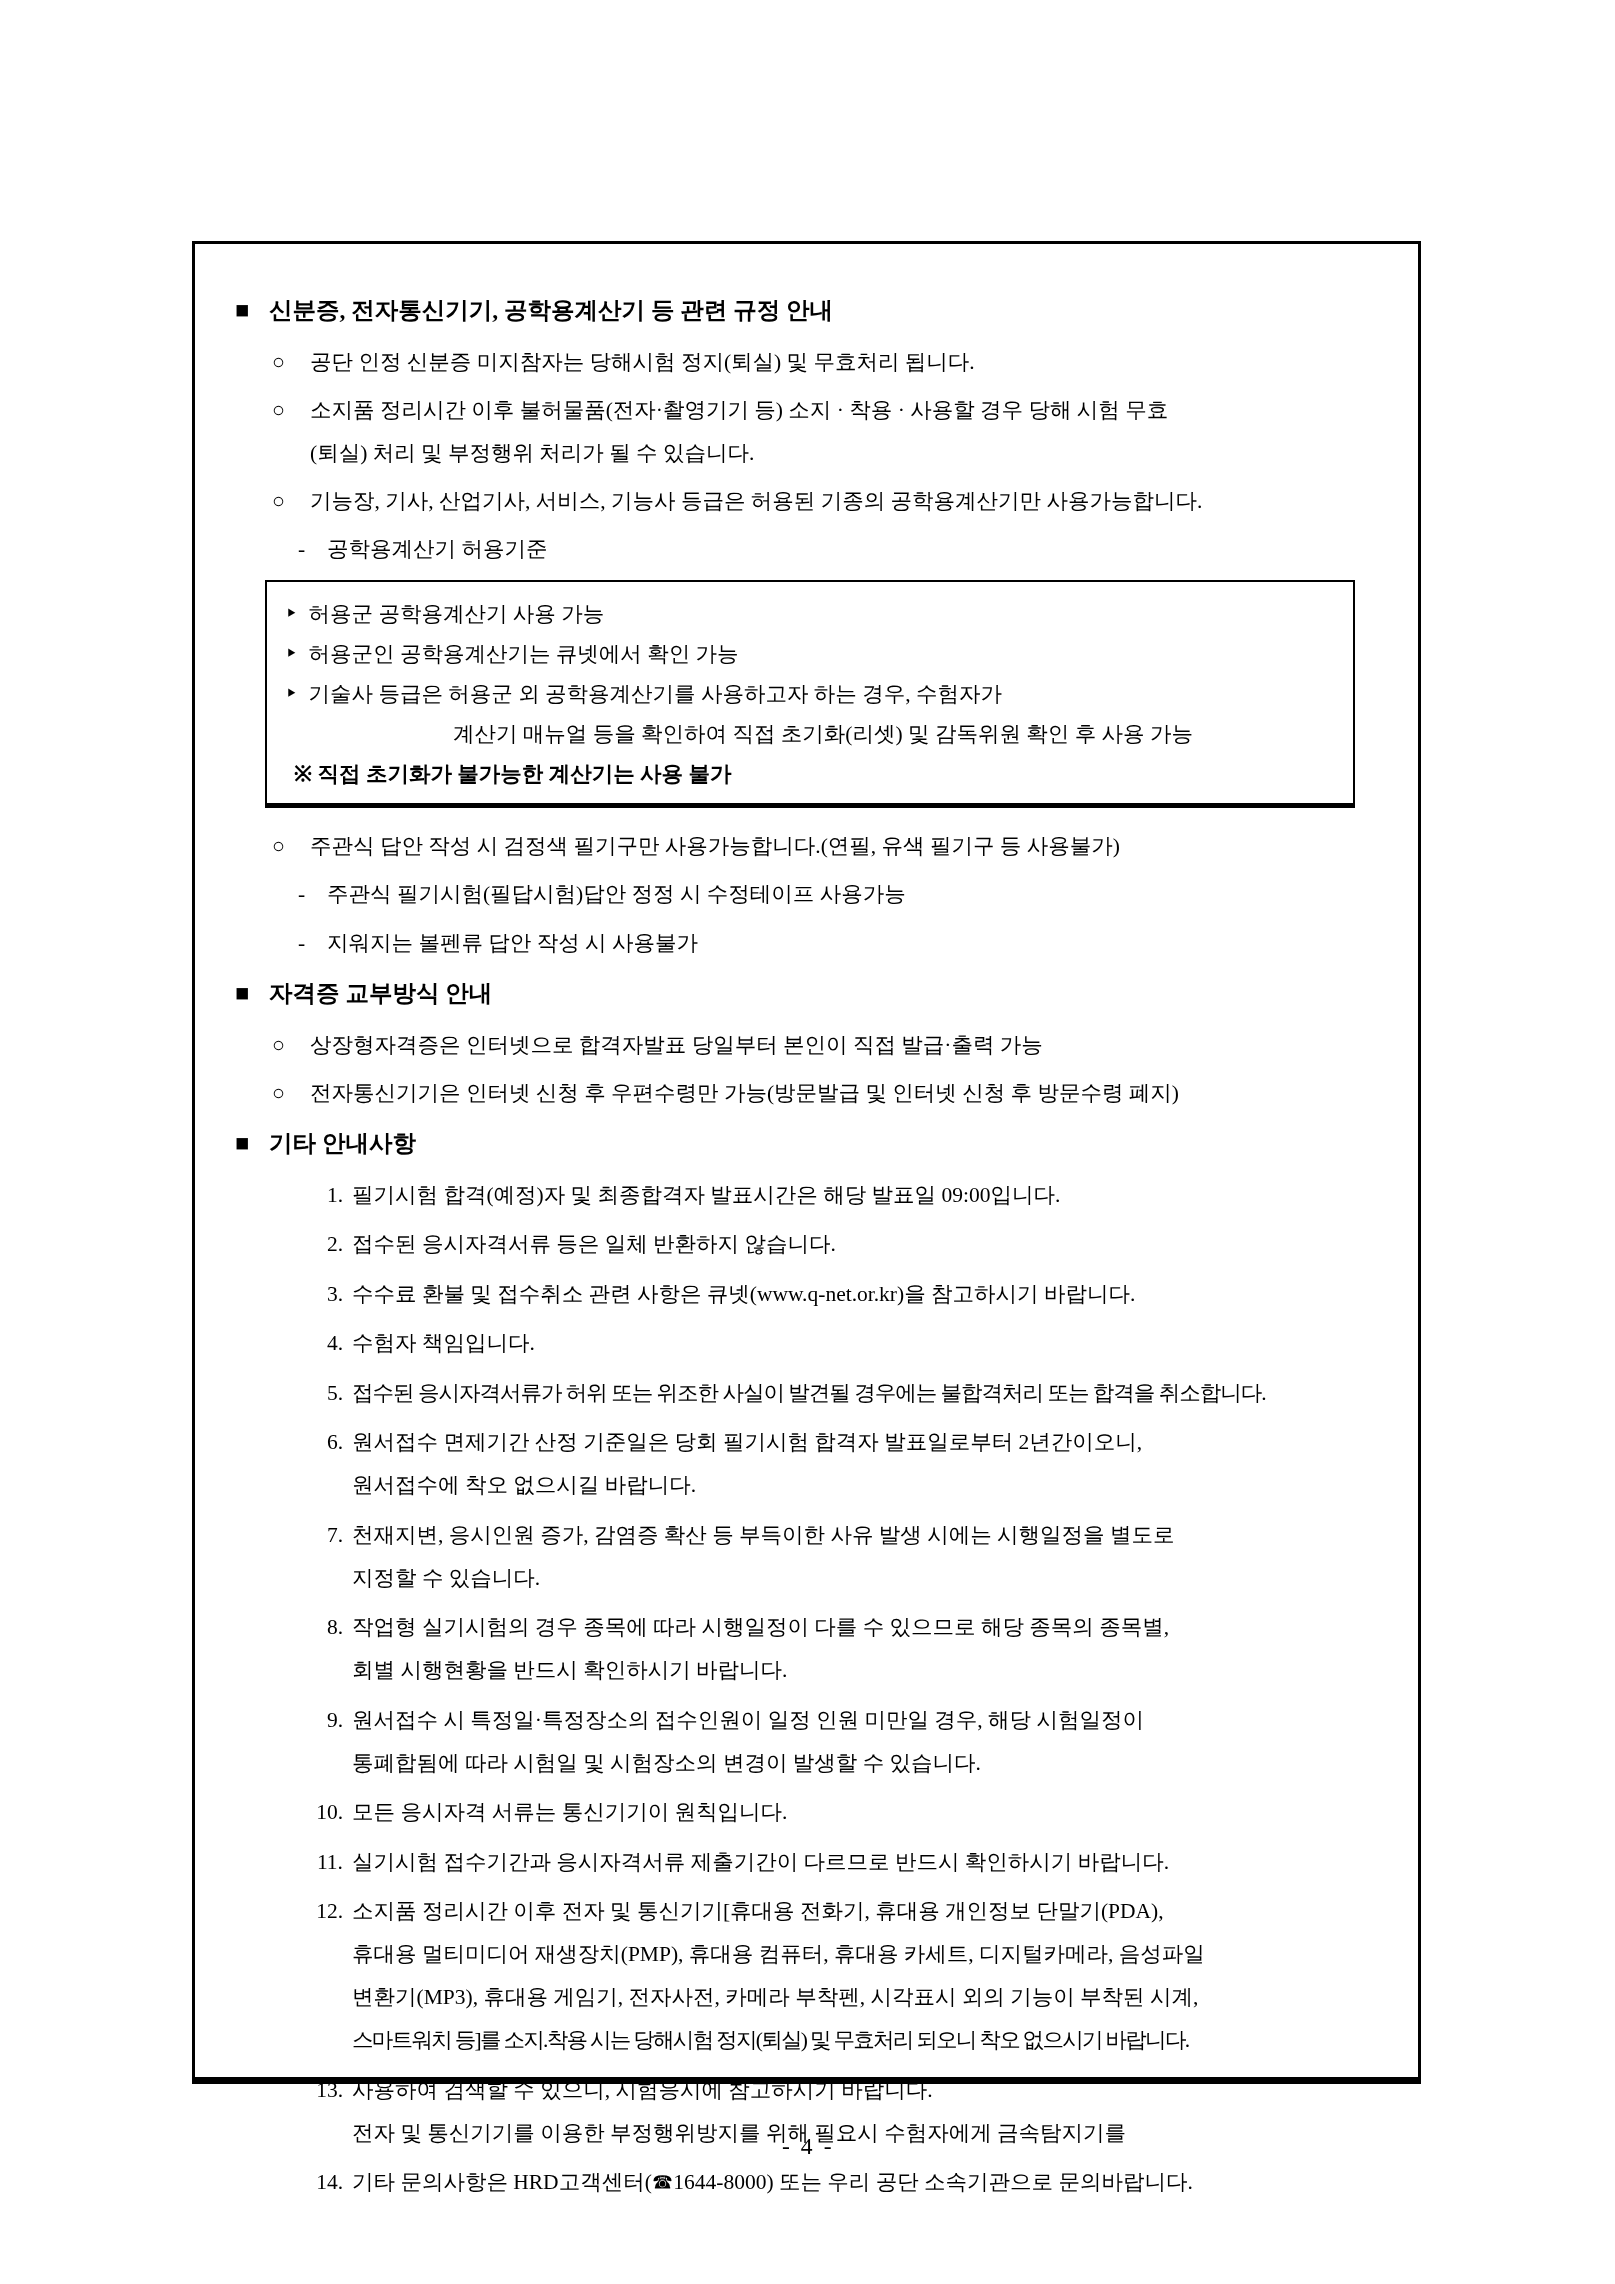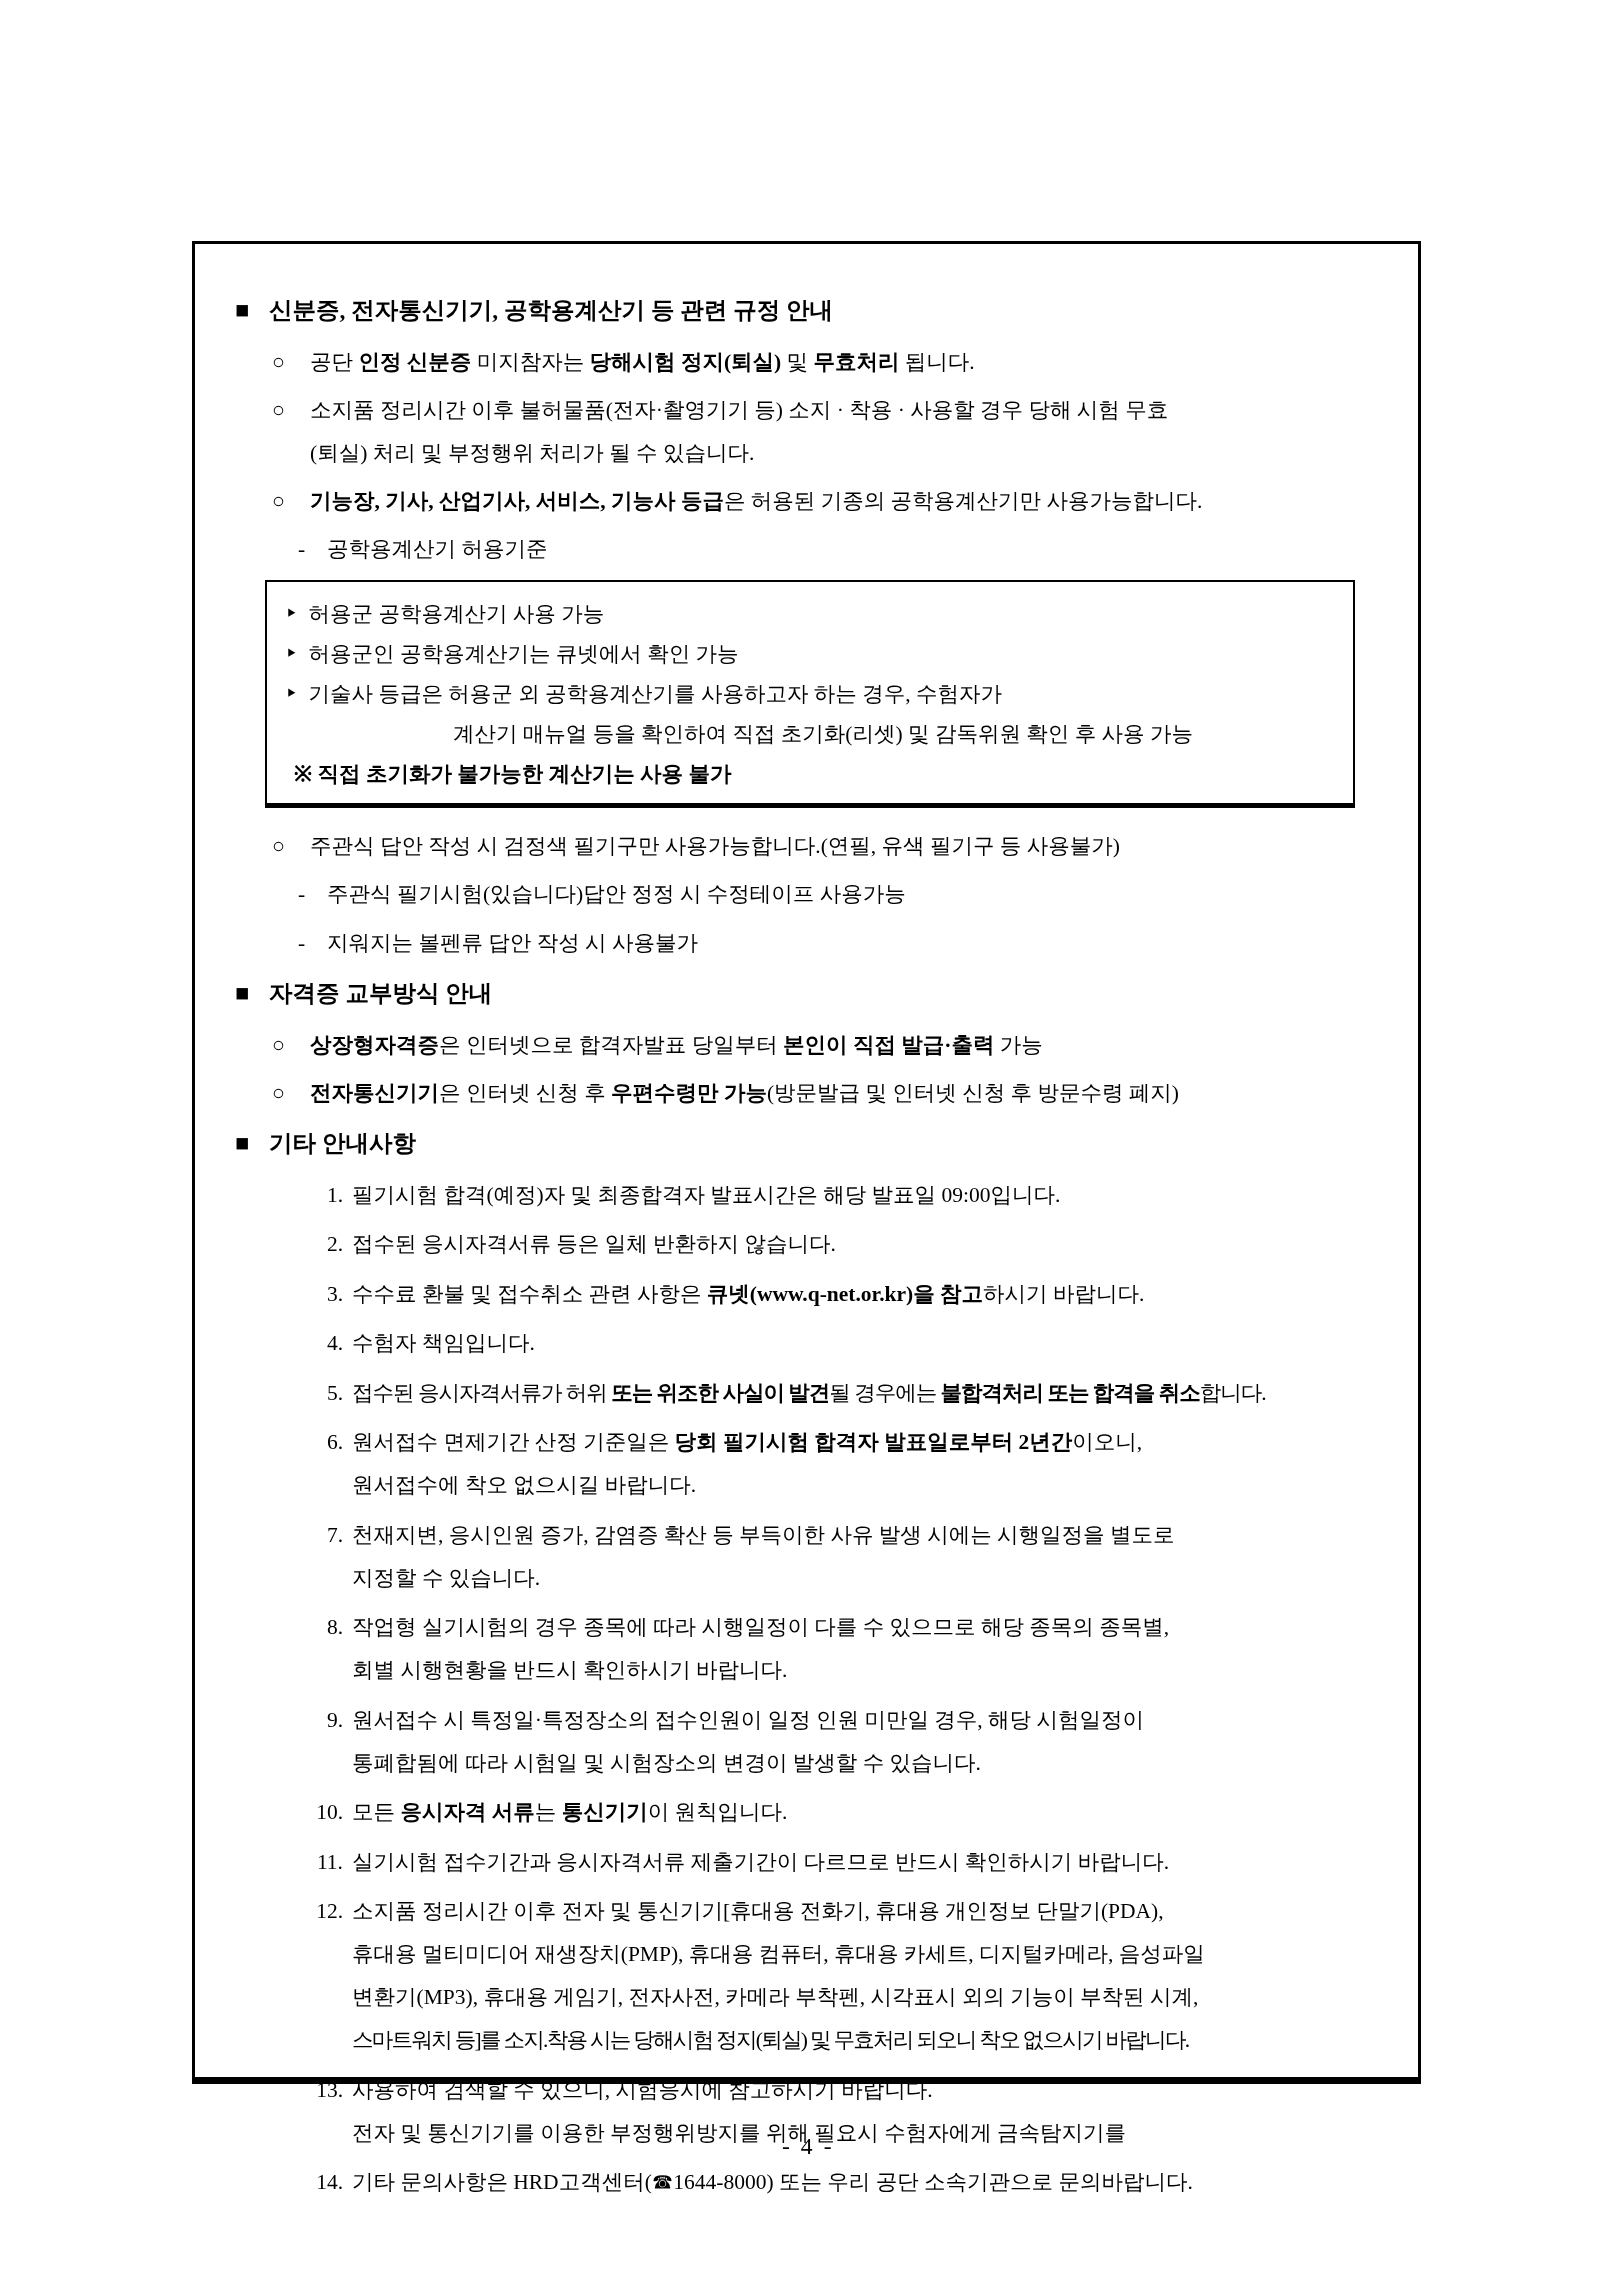--- a/index.html
+++ b/index.html
@@ -28,21 +28,21 @@
   .marker { flex: none; }
   .content { flex: 1; min-width: 0; }
   .sec { font-weight: bold; font-size: 23.5px; margin: 6.5px 0 9px 0; }
   .sec .marker { width: 34px; }
   .lvl-bullet { margin-left: 37px; }
   .lvl-bullet .marker { width: 38px; }
   .lvl-dash { margin-left: 63px; margin-bottom: 6.5px; }
   .lvl-dash .marker { width: 29px; }
   .lvl-num { margin-left: 66px; margin-bottom: 6.5px; }
   .num { flex: none; width: 42px; text-align: right; padding-right: 9px; }
-  .b { font-weight: bold; }
+  .b { font-weight: normal; }
   .tight { letter-spacing: -1px; }
   .tight2 { letter-spacing: -1.7px; }
   #calc-box {
     margin: 9px 0 17px 30px;
     width: 1090px;
     box-sizing: border-box;
     border: 2.6px solid #000000;
     border-bottom-width: 5.9px;
     padding: 11.7px 15.6px 9px 18px;
   }
@@ -115,21 +115,21 @@
       </div>
     </div>
 
     <div class="row lvl-bullet">
       <span class="marker">○</span>
       <span class="content">주관식 답안 작성 시 검정색 필기구만 사용가능합니다.(연필, 유색 필기구 등 사용불가)</span>
     </div>
 
     <div class="row lvl-dash">
       <span class="marker">-</span>
-      <span class="content">주관식 필기시험(있습니다)답안 정정 시 수정테이프 사용가능</span>
+      <span class="content">주관식 필기시험(필답시험)답안 정정 시 수정테이프 사용가능</span>
     </div>
 
     <div class="row lvl-dash">
       <span class="marker">-</span>
       <span class="content">지워지는 볼펜류 답안 작성 시 사용불가</span>
     </div>
 
     <div class="row sec">
       <span class="marker">■</span>
       <span class="content">자격증 교부방식 안내</span>

